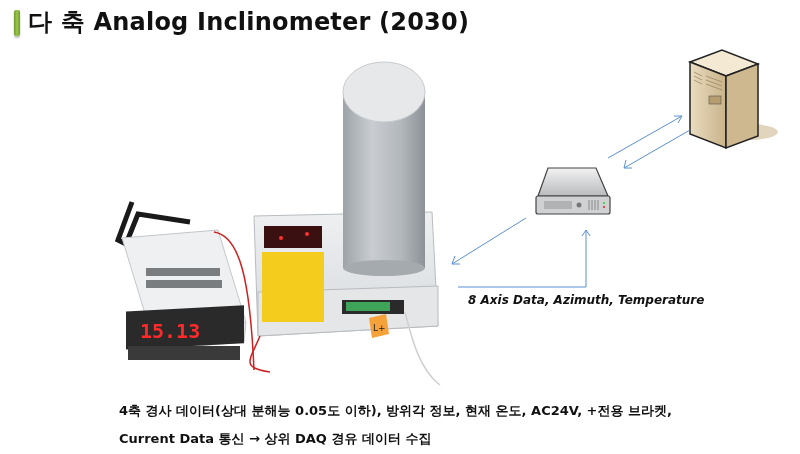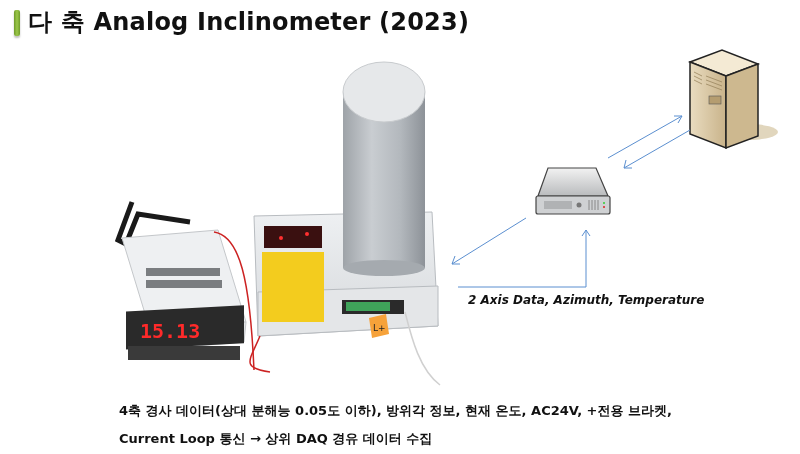--- a/index.html
+++ b/index.html
@@ -11,21 +11,21 @@
   .cap1{top:402px;}
   .cap2{top:430px;}
   .arrow-label{position:absolute;left:468px;top:293px;font-size:12px;font-style:italic;font-weight:bold;color:#111;white-space:nowrap;}
   svg{position:absolute;left:0;top:0;}
   .led{font-family:"DejaVu Sans Mono","Liberation Mono",monospace;font-weight:bold;fill:#ff2a2a;}
 </style>
 </head>
 <body>
 
 <div class="title-bar"></div>
-<div class="title">다 축 Analog Inclinometer (2023)</div>
+<div class="title">다 축 Analog Inclinometer (2030)</div>
 
 <svg width="800" height="454" viewBox="0 0 800 454">
   <defs>
     <linearGradient id="cyl" x1="0" x2="1" y1="0" y2="0">
       <stop offset="0" stop-color="#9ea3a8"></stop>
       <stop offset="0.35" stop-color="#c9cdd1"></stop>
       <stop offset="0.7" stop-color="#b3b8bd"></stop>
       <stop offset="1" stop-color="#8d9298"></stop>
     </linearGradient>
     <linearGradient id="box" x1="0" x2="0" y1="0" y2="1">
@@ -111,16 +111,16 @@
     <polyline points="674,116 682,116 678,123"></polyline>
     <line x1="690" y1="130" x2="624" y2="168"></line>
     <polyline points="626,160 624,168 632,168"></polyline>
     <line x1="526" y1="218" x2="452" y2="264"></line>
     <polyline points="455,256 452,264 460,264"></polyline>
     <polyline points="458,287 586,287 586,230"></polyline>
     <polyline points="582,236 586,230 590,236"></polyline>
   </g>
 </svg>
 
-<div class="arrow-label">2 Axis Data, Azimuth, Temperature</div>
+<div class="arrow-label">8 Axis Data, Azimuth, Temperature</div>
 
 <div class="caption cap1">4축 경사 데이터(상대 분해능 0.05도 이하), 방위각 정보, 현재 온도, AC24V, +전용 브라켓,</div>
-<div class="caption cap2">Current Loop 통신 → 상위 DAQ 경유 데이터 수집</div>
+<div class="caption cap2">Current Data 통신 → 상위 DAQ 경유 데이터 수집</div>
 
 </body></html>

